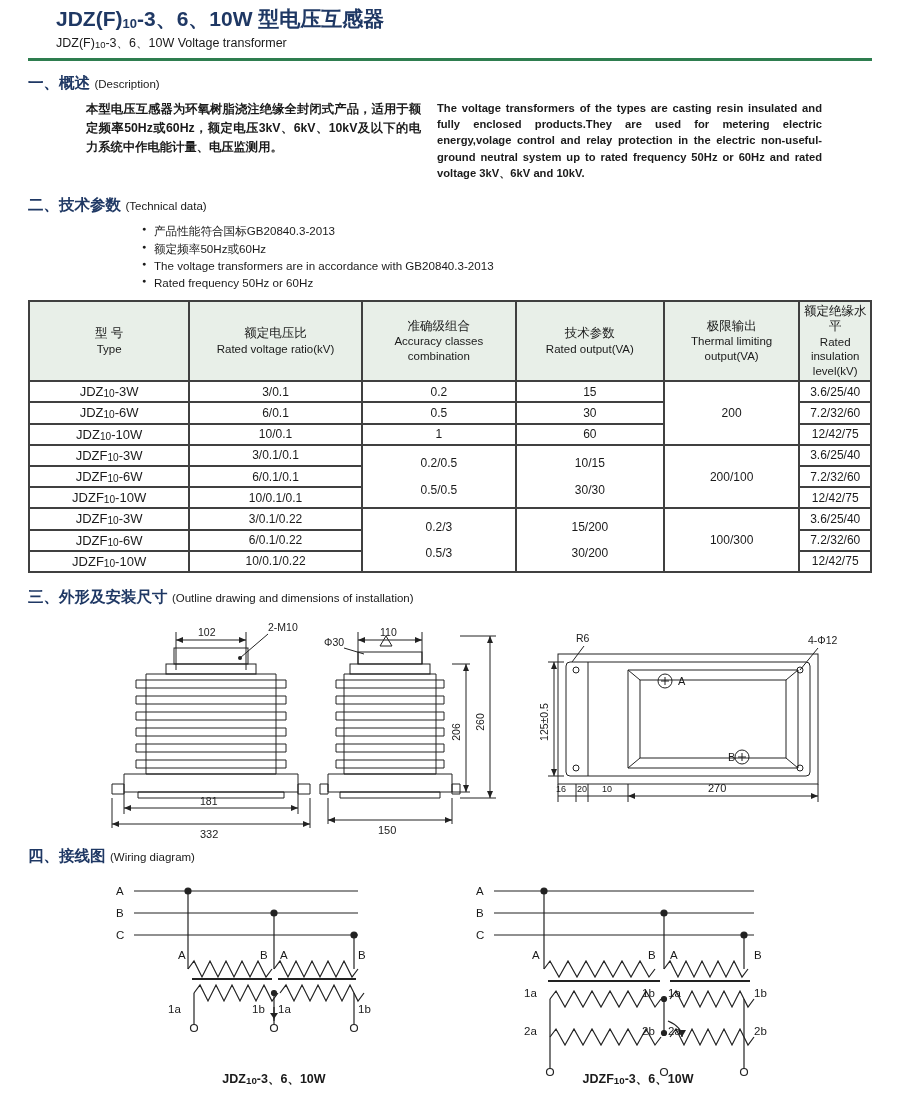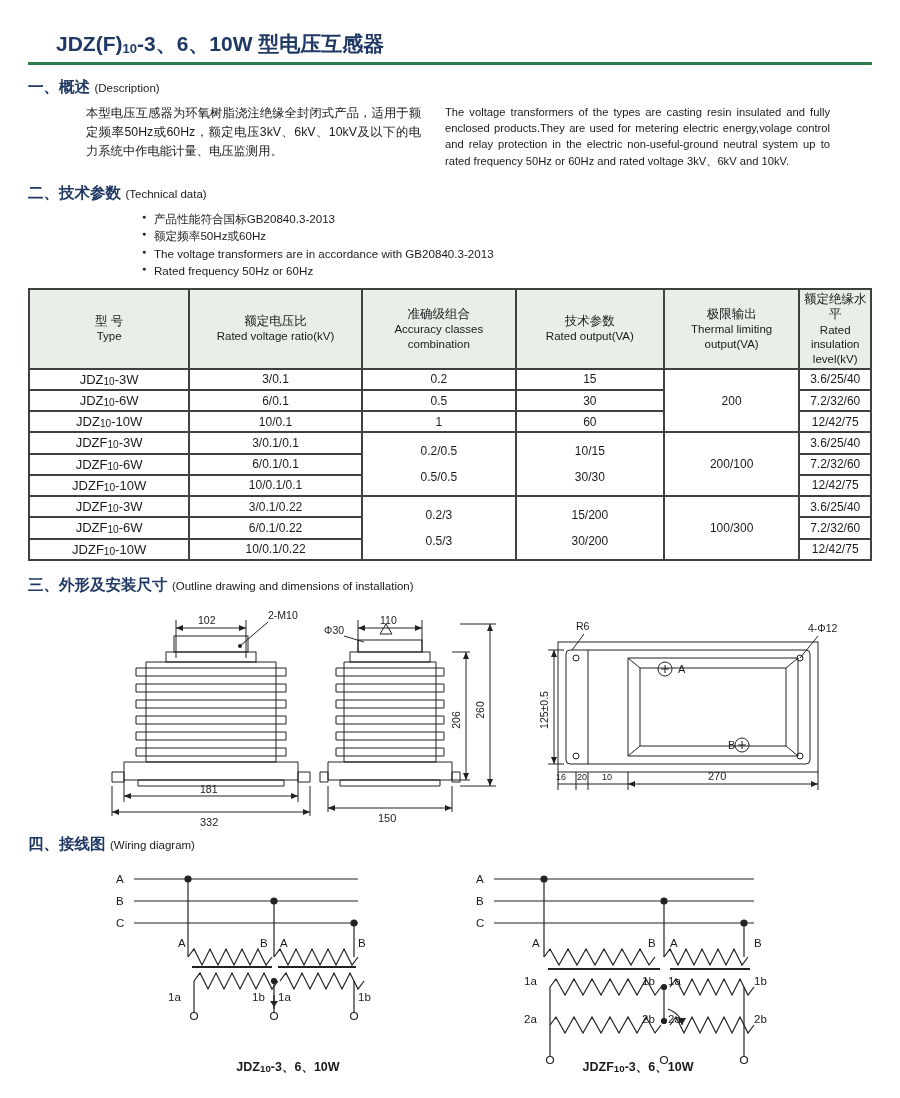--- a/index.html
+++ b/index.html
@@ -5,21 +5,21 @@
   * { box-sizing: border-box; }
   html, body { margin:0; padding:0; }
   body {
     width: 900px; height: 1098px;
     background: #ffffff;
     font-family: "Liberation Sans", sans-serif;
     color: #1a1a1a;
     position: relative;
     overflow: hidden;
   }
-  .page { position: relative; width:900px; height:1058px; padding: 26px 28px 0 28px; }
+  .page { position: relative; width:900px; height:1058px; padding: 1px 28px 0 28px; }
 
   
   .title-main {
     font-size: 21px; font-weight: bold; color: #1f3864;
     letter-spacing: 0px; margin: 4px 0 2px 28px;
   }
   .title-main .sub { font-size: 13px; }
   .title-en {
     font-size: 12.5px; color: #1a1a1a; margin-left: 28px; margin-bottom: 6px;
   }
@@ -32,21 +32,21 @@
   
   .sec-head { margin: 0 0 6px 0; }
   .sec-head .cn {
     color: #1f3864; font-weight: bold; font-size: 15.5px;
   }
   .sec-head .en {
     color: #1a1a1a; font-size: 11.5px; font-weight: normal;
   }
 
   
-  .desc-wrap { display:flex; gap: 24px; margin: 0 0 14px 58px; }
+  .desc-wrap { display:flex; gap: 16px; margin: 0 0 14px 58px; font-weight: bold; }
   .desc-cn {
     width: 335px; font-size: 12.3px; line-height: 1.55; text-align: justify;
     text-justify: inter-ideograph; color:#1a1a1a;
   }
   .desc-en {
     width: 385px; font-size: 11.2px; line-height: 1.45; text-align: justify;
     color:#1a1a1a;
   }
 
   
@@ -89,20 +89,23 @@
   svg text { font-family: "Liberation Sans", sans-serif; }
 </style>
 </head>
 <body>
 
 <div class="page">
 
   <div>
     <div class="title-main">
       <span>JDZ(F)</span><span class="sub">10</span><span>-3、6、10W 型电压互感器</span>
+    </div>
+    <div class="title-en">
+      <span>JDZ(F)</span><span class="sub">10</span><span>-3、6、10W Voltage transformer</span>
     </div>
   </div>
   <div class="rule"></div>
 
   <div class="sec-head">
     <span class="cn">一、</span><span class="cn">概述</span>
     <span class="en">(Description)</span>
   </div>
   <div class="desc-wrap">
     <div class="desc-cn">本型电压互感器为环氧树脂浇注绝缘全封闭式产品，适用于额定频率50Hz或60Hz，额定电压3kV、6kV、10kV及以下的电力系统中作电能计量、电压监测用。</div>
@@ -512,21 +515,21 @@
         <text x="614" y="124">1b</text>
         <text x="640" y="124">1a</text>
         <text x="726" y="124">1b</text>
         <text x="496" y="162">2a</text>
         <text x="614" y="162">2b</text>
         <text x="640" y="162">2a</text>
         <text x="726" y="162">2b</text>
       </g>
     </svg>
 
-    <div style="position:absolute; left:150px; top:198px; width:220px" class="cap">
+    <div style="position:absolute; left:136px; top:198px; width:220px" class="cap">
       <span>JDZ</span><span class="sub">10</span><span>-3、6、10W</span>
     </div>
     <div style="position:absolute; left:500px; top:198px; width:220px" class="cap">
       <span>JDZF</span><span class="sub">10</span><span>-3、6、10W</span>
     </div>
   </div>
 
 </div>
 
 </body></html>

